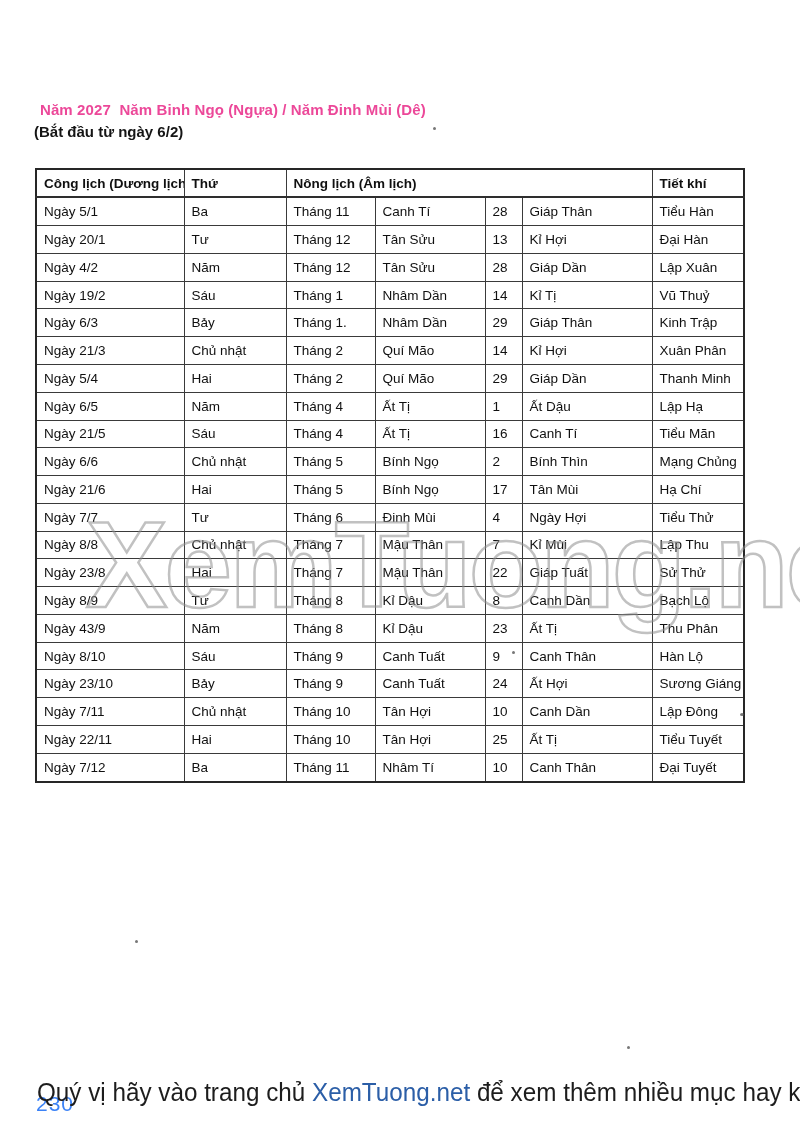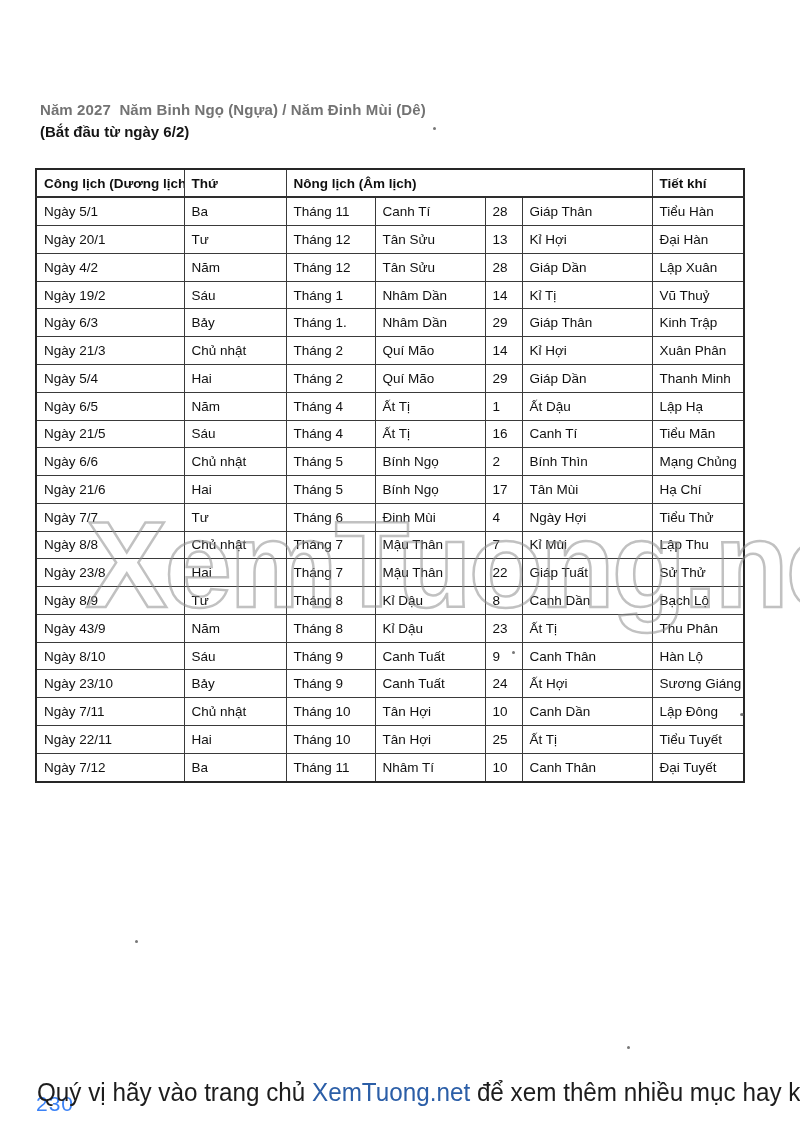--- a/index.html
+++ b/index.html
@@ -9,27 +9,27 @@
     background: #ffffff;
     font-family: "Liberation Sans", sans-serif;
     color: #1a1a1a;
     overflow: hidden;
   }
   .doc-title {
     position: absolute;
     left: 40px; top: 101px;
     font-size: 15px;
     font-weight: 600;
-    color: #737373;
+    color: #ec4899;
     white-space: pre;
     letter-spacing: 0.1px;
   }
   .doc-subtitle {
     position: absolute;
-    left: 40px; top: 123px;
+    left: 34px; top: 123px;
     font-size: 15px;
     font-weight: 600;
     color: #151515;
     white-space: pre;
   }
   table.calendar {
     position: absolute;
     left: 35px; top: 168px;
     width: 708px; height: 615px;
     border-collapse: collapse;

